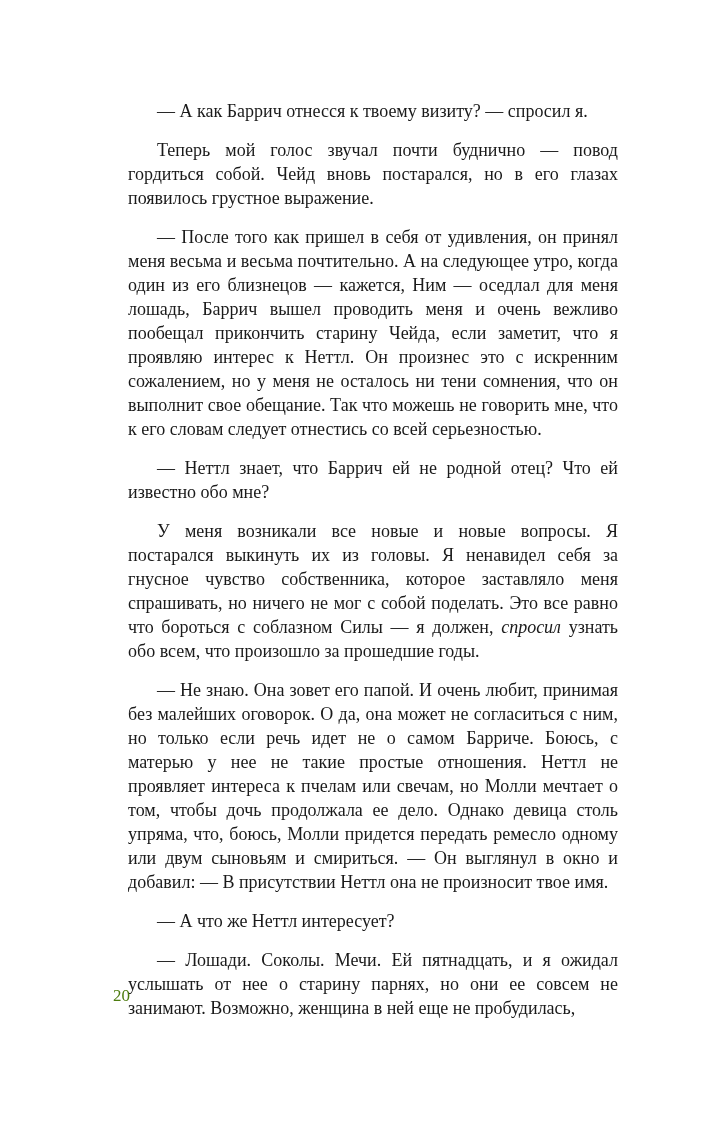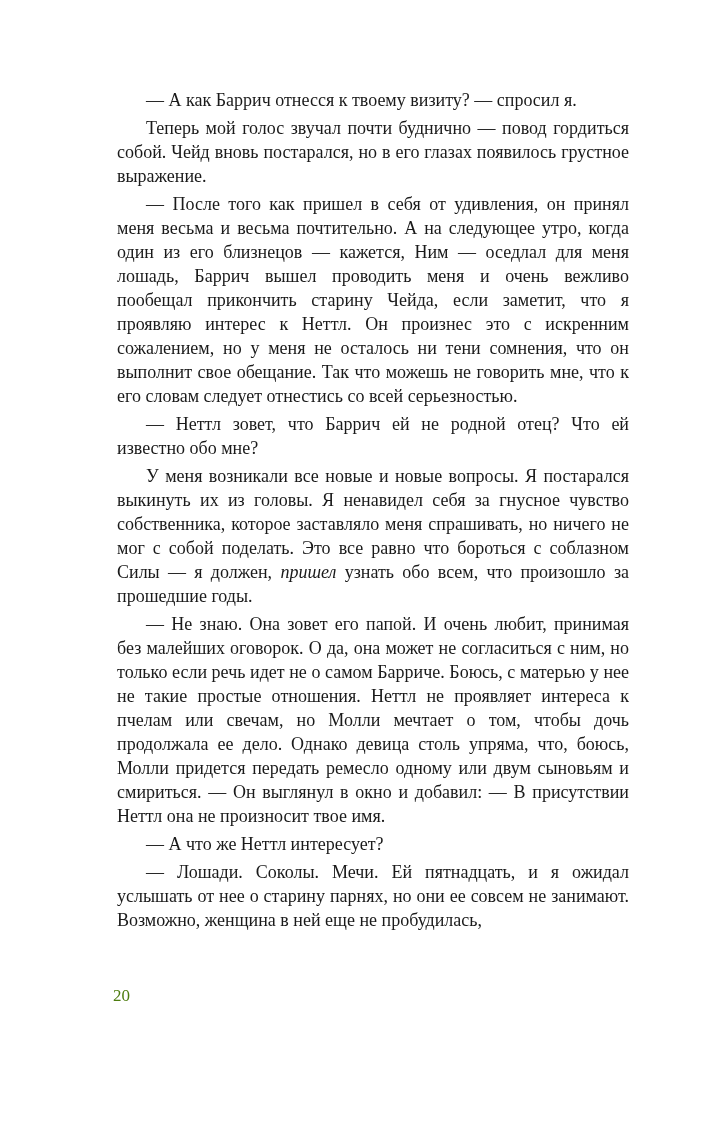--- a/index.html
+++ b/index.html
@@ -20,21 +20,21 @@
   .text-block {
     position: absolute;
     top: 84px;
     left: 113px;
     width: 520px;
     font-size: 18px;
     line-height: 24px;
     text-align: justify;
   }
   .text-block p {
-    margin: 4px;
+    margin: 15px;
     padding: 0;
     text-indent: 29px;
   }
   .text-block i {
     font-style: italic;
   }
   .page-number {
     position: absolute;
     top: 986px;
     left: 113px;
@@ -44,20 +44,20 @@
   }
 </style>
 </head>
 <body>
 
 <div class="page">
   <div class="text-block">
     <p>— А как Баррич отнесся к твоему визиту? — спросил я.</p>
     <p>Теперь мой голос звучал почти буднично — повод гордиться собой. Чейд вновь постарался, но в его глазах появилось грустное выражение.</p>
     <p>— После того как пришел в себя от удивления, он принял меня весьма и весьма почтительно. А на следующее утро, когда один из его близнецов — кажется, Ним — оседлал для меня лошадь, Баррич вышел проводить меня и очень вежливо пообещал прикончить старину Чейда, если заметит, что я проявляю интерес к Неттл. Он произнес это с искренним сожалением, но у меня не осталось ни тени сомнения, что он выполнит свое обещание. Так что можешь не говорить мне, что к его словам следует отнестись со всей серьезностью.</p>
-    <p>— Неттл зовет, что Баррич ей не родной отец? Что ей известно обо мне?</p>
-    <p><span>У меня возникали все новые и новые вопросы. Я постарался выкинуть их из головы. Я ненавидел себя за гнусное чувство собственника, которое заставляло меня спрашивать, но ничего не мог с собой поделать. Это все равно что бороться с соблазном Силы — я должен, </span><i>пришел</i><span> узнать обо всем, что произошло за прошедшие годы.</span></p>
+    <p>— Неттл знает, что Баррич ей не родной отец? Что ей известно обо мне?</p>
+    <p><span>У меня возникали все новые и новые вопросы. Я постарался выкинуть их из головы. Я ненавидел себя за гнусное чувство собственника, которое заставляло меня спрашивать, но ничего не мог с собой поделать. Это все равно что бороться с соблазном Силы — я должен, </span><i>спросил</i><span> узнать обо всем, что произошло за прошедшие годы.</span></p>
     <p>— Не знаю. Она зовет его папой. И очень любит, принимая без малейших оговорок. О да, она может не согласиться с ним, но только если речь идет не о самом Барриче. Боюсь, с матерью у нее не такие простые отношения. Неттл не проявляет интереса к пчелам или свечам, но Молли мечтает о том, чтобы дочь продолжала ее дело. Однако девица столь упряма, что, боюсь, Молли придется передать ремесло одному или двум сыновьям и смириться. — Он выглянул в окно и добавил: — В присутствии Неттл она не произносит твое имя.</p>
     <p>— А что же Неттл интересует?</p>
     <p>— Лошади. Соколы. Мечи. Ей пятнадцать, и я ожидал услышать от нее о старину парнях, но они ее совсем не занимают. Возможно, женщина в ней еще не пробудилась,</p>
   </div>
   <div class="page-number">20</div>
 </div>
 
 </body></html>

